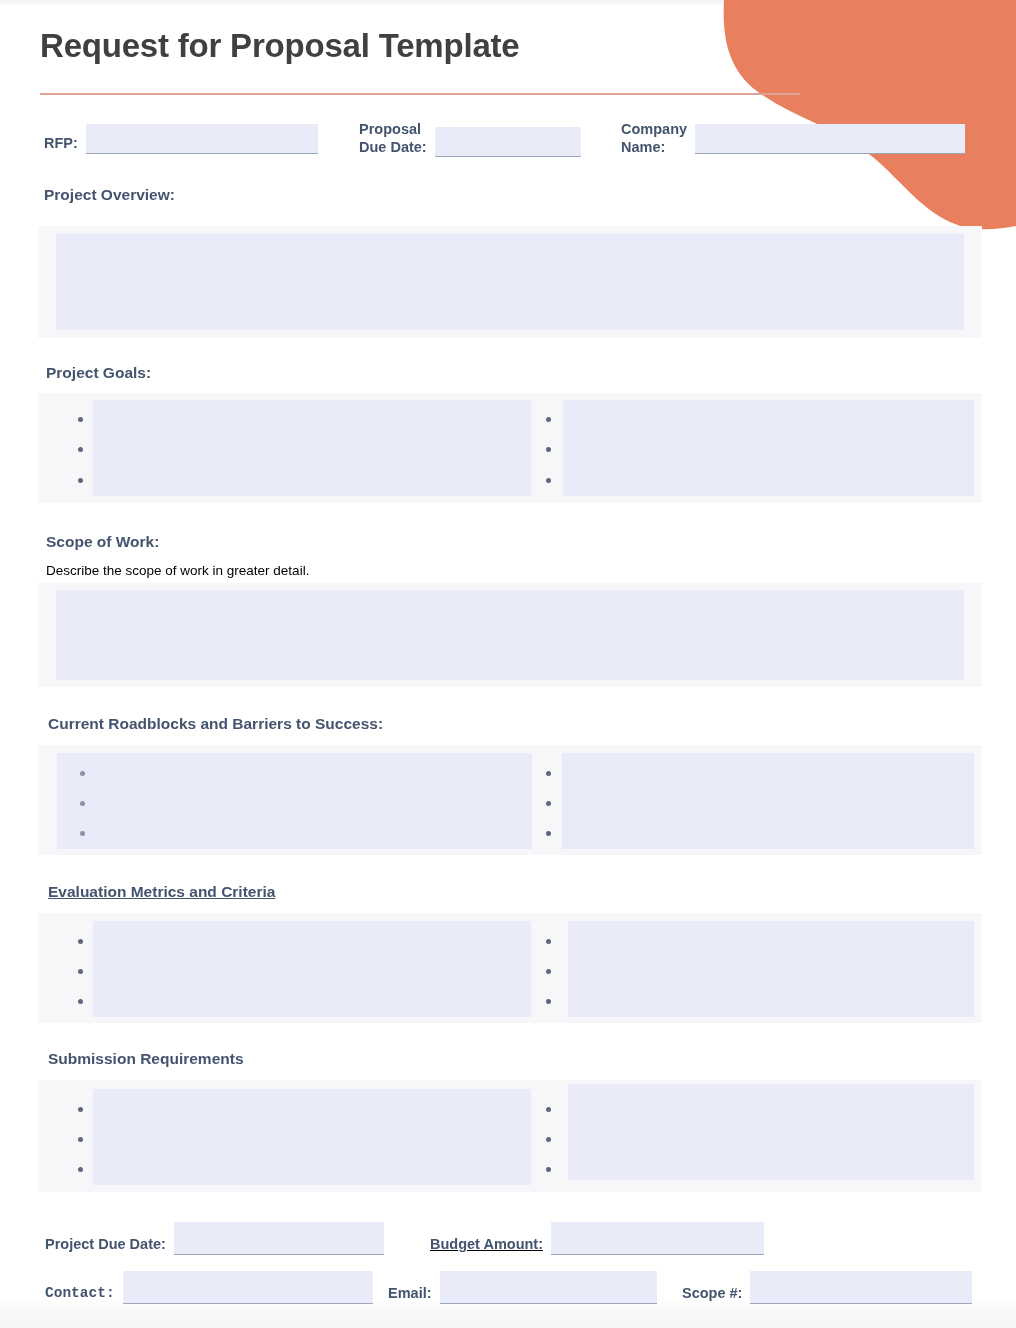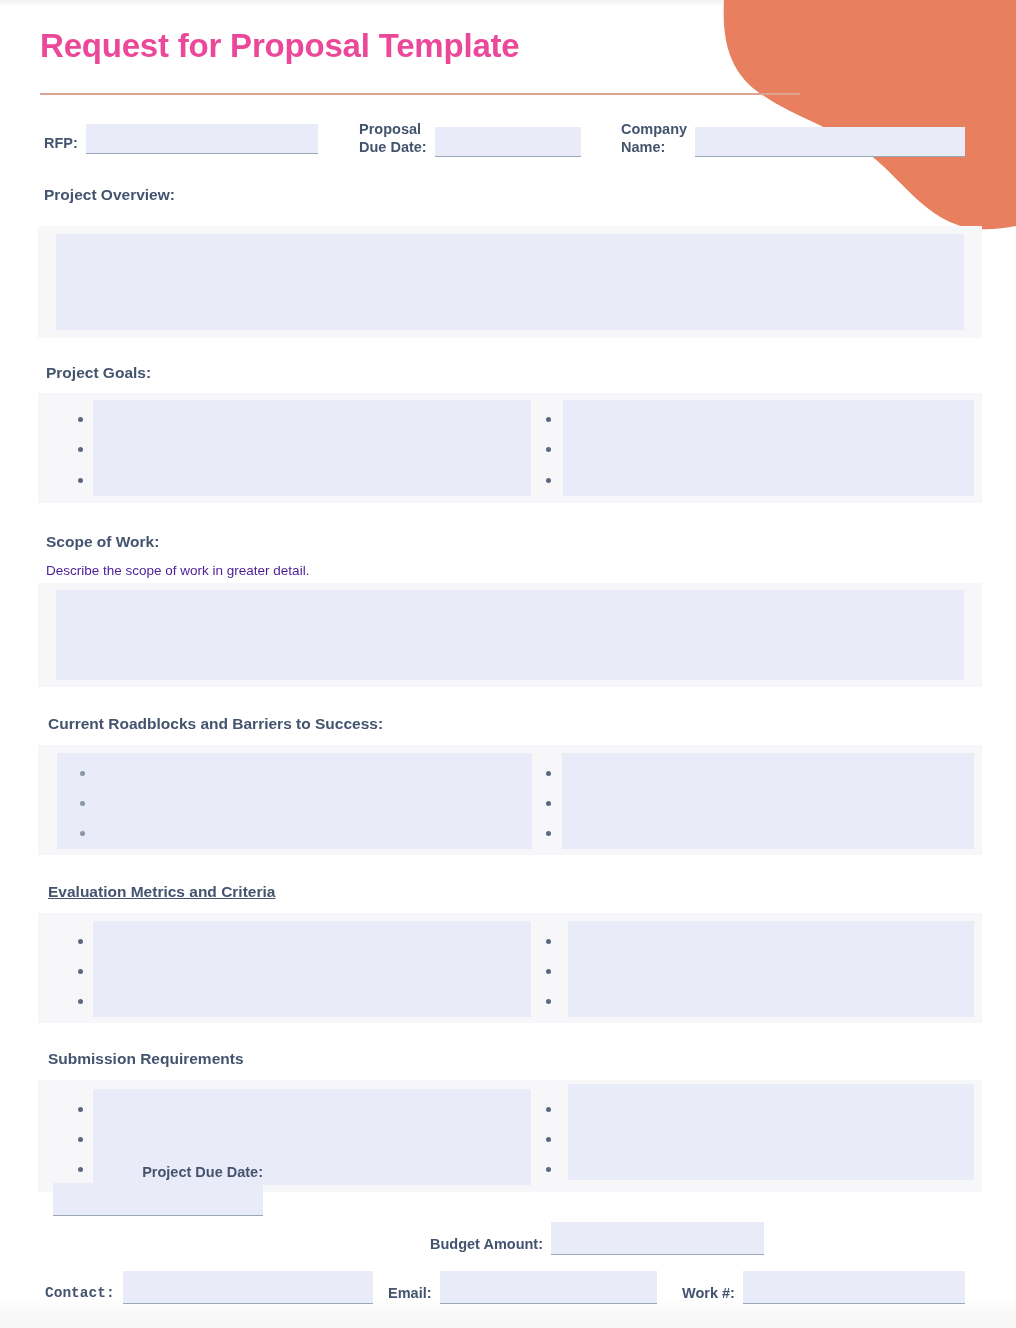--- a/index.html
+++ b/index.html
@@ -54,21 +54,21 @@
     z-index: 2;
   }
 
   
   .doc-title {
     position: absolute;
     left: 40px; top: 27px;
     font-size: 33px;
     font-weight: bold;
     letter-spacing: -0.2px;
-    color: #ec4899;
+    color: #404040;
     white-space: nowrap;
   }
   .title-rule {
     position: absolute;
     left: 40px; top: 93px;
     width: 760px; height: 2px;
     background: #dfa392;
   }
 
   
@@ -99,21 +99,21 @@
   .sec-title {
     position: absolute;
     font-size: 15.5px;
     font-weight: bold;
     color: #44546f;
     white-space: nowrap;
   }
   .sec-sub {
     position: absolute;
     font-size: 13.5px;
-    color: #4c1d95;
+    color: #000000;
     white-space: nowrap;
   }
   .sec-wrap {
     position: absolute;
     background: #f7f7fa;
   }
   .fill {
     position: absolute;
     background: #e9ebf8;
   }
@@ -148,21 +148,21 @@
       <span class="field-label">RFP:</span>
       <span class="field-input" style="width:232px;" title=""></span>
     </div>
 
     <div class="field" style="left:359px; top:121px;">
       <span class="field-label">Proposal
 Due Date:</span>
       <span class="field-input" style="width:146px;" title=""></span>
     </div>
 
-    <div class="field" style="left:621px; top:121px;">
+    <div class="field" style="left:621px; top:121px;align-items:center;">
       <span class="field-label">Company
 Name:</span>
       <span class="field-input" style="width:270px;" title=""></span>
     </div>
 
     <div class="sec-title" style="left:44px; top:186px;">Project Overview:</div>
     <div class="sec-wrap" style="left:38px; top:226px; width:944px; height:112px;">
       <div class="fill" style="left:18px; top:8px; width:908px; height:96px;"></div>
     </div>
 
@@ -213,39 +213,39 @@
       <div class="fill" style="left:55px; top:9px; width:438px; height:96px;"></div>
       <div class="fill" style="left:530px; top:4px; width:406px; height:96px;"></div>
       <span class="bullet" style="left:40px; top:27px;"></span>
       <span class="bullet" style="left:40px; top:57px;"></span>
       <span class="bullet" style="left:40px; top:87px;"></span>
       <span class="bullet" style="left:508px; top:27px;"></span>
       <span class="bullet" style="left:508px; top:57px;"></span>
       <span class="bullet" style="left:508px; top:87px;"></span>
     </div>
 
-    <div class="field" style="left:45px; top:1164px;flex-direction:column;">
+    <div class="field" style="left:45px; top:1222px;">
       <span class="field-label">Project Due Date:</span>
       <span class="field-input tall" style="width:210px;" title=""></span>
     </div>
 
-    <div class="field" style="left:430px; top:1222px;">
+    <div class="field" style="left:430px; top:1222px;text-decoration:underline;">
       <span class="field-label">Budget Amount:</span>
       <span class="field-input tall" style="width:213px;" title=""></span>
     </div>
 
     <div class="field" style="left:45px; top:1271px;font-family:Liberation Mono, monospace;">
       <span class="field-label">Contact:</span>
       <span class="field-input tall" style="width:250px;" title=""></span>
     </div>
 
     <div class="field" style="left:388px; top:1271px;">
       <span class="field-label">Email:</span>
       <span class="field-input tall" style="width:217px;" title=""></span>
     </div>
 
     <div class="field" style="left:682px; top:1271px;">
-      <span class="field-label">Work #:</span>
+      <span class="field-label">Scope #:</span>
       <span class="field-input tall" style="width:222px;" title=""></span>
     </div>
 
   </div>
 </div>
 
 </body></html>

